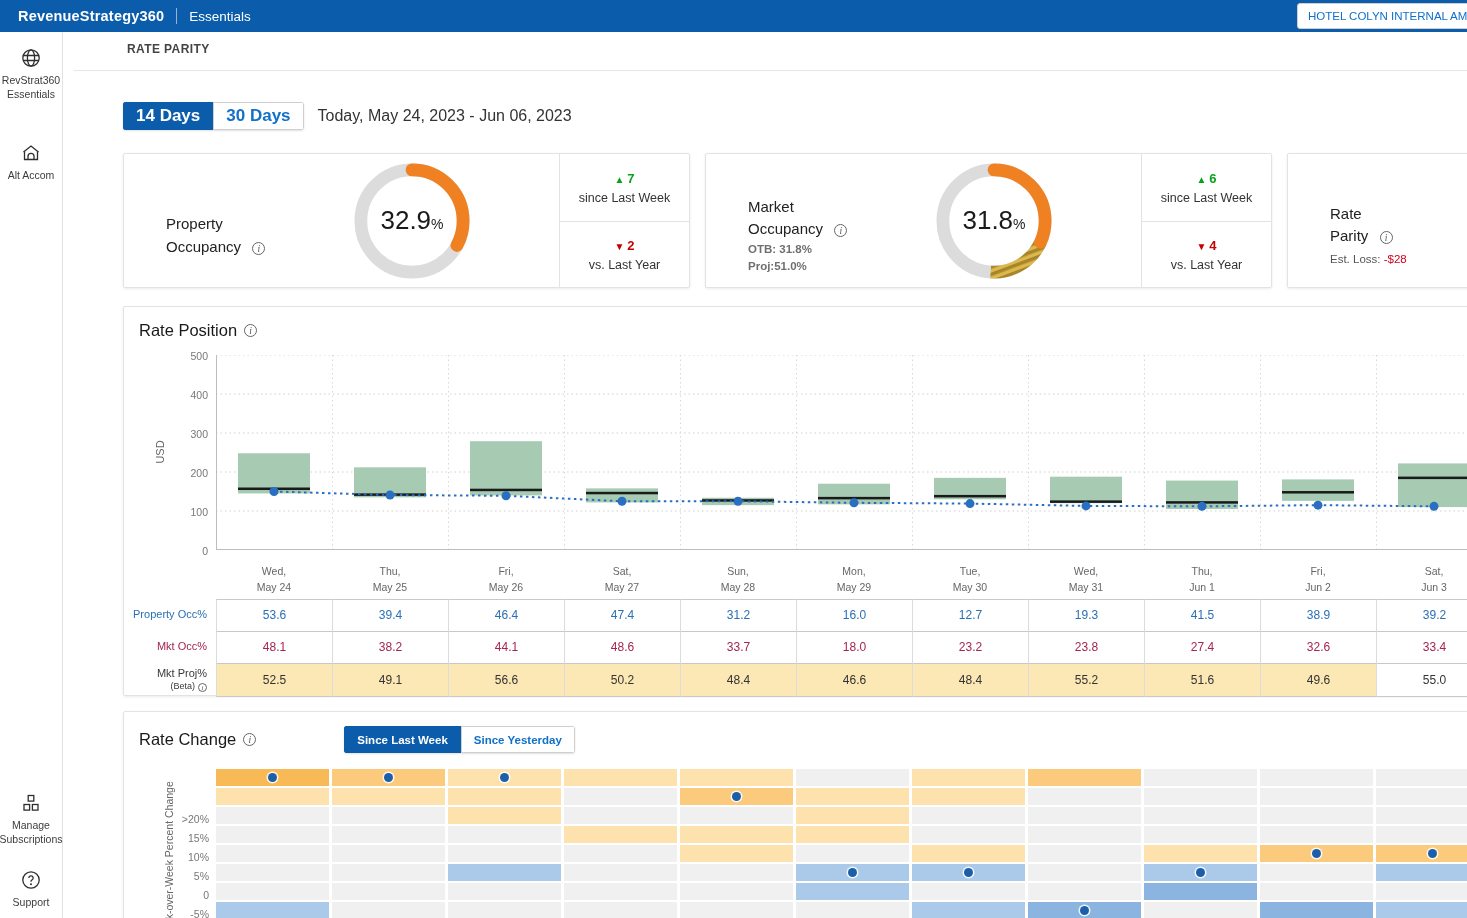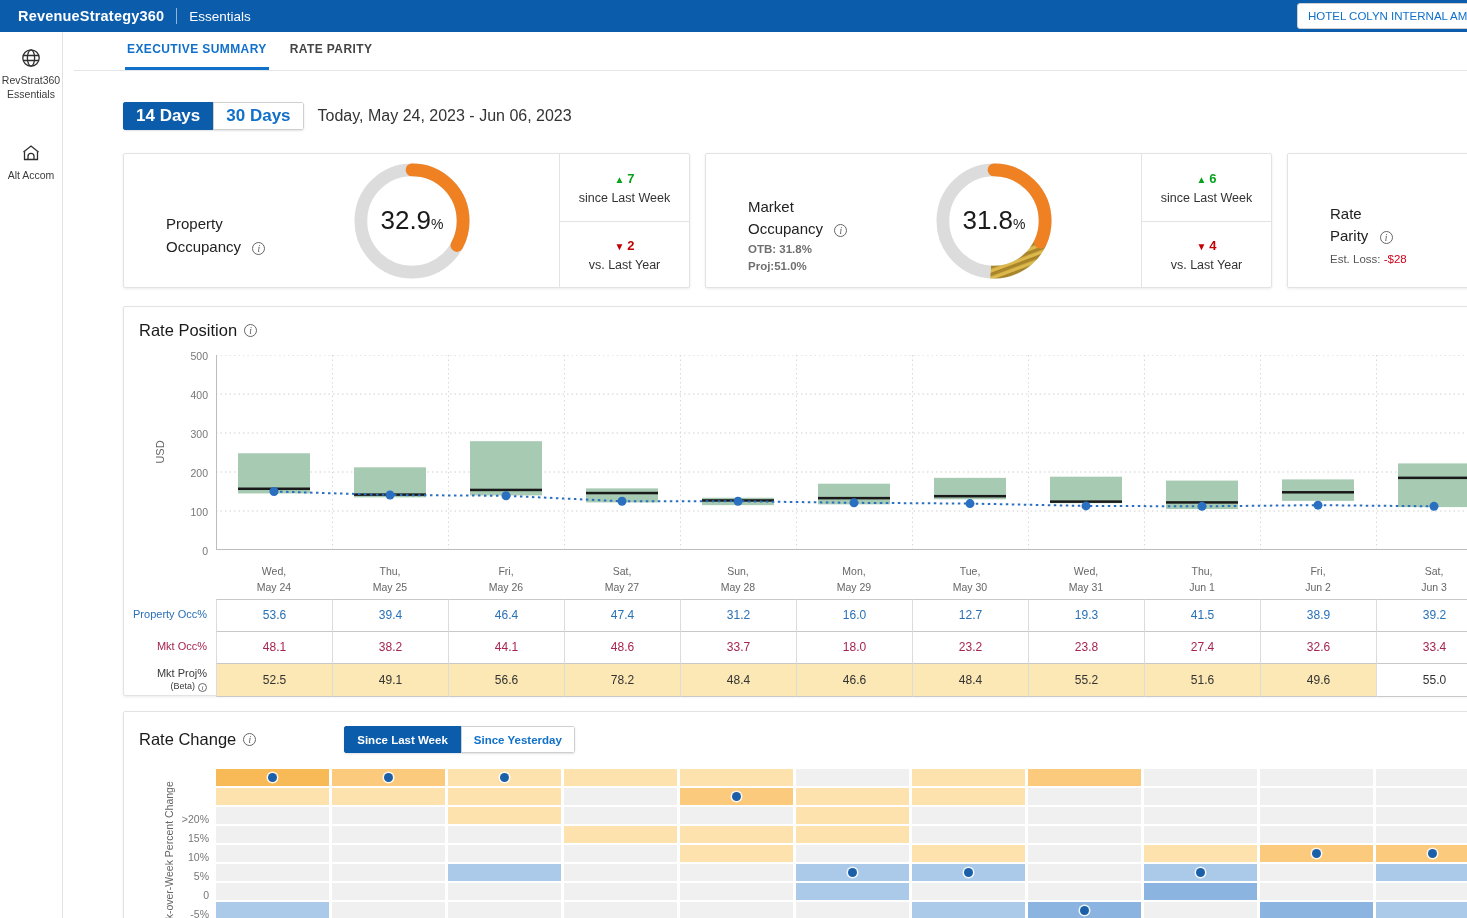--- a/index.html
+++ b/index.html
@@ -152,26 +152,43 @@
     <span class="side-label">RevStrat360 Essentials</span>
   </div>
   <div class="side-item">
     <svg width="24" height="24" viewBox="0 0 24 24">
       <path d="M4.5 11 L12 5 L19.5 11"></path>
       <path d="M5.5 10.5 V18.5 H18.5 V10.5"></path>
       <path d="M9 18.5 v-3.2 a3 3 0 0 1 6 0 v3.2"></path>
     </svg>
     <span class="side-label">Alt Accom</span>
   </div>
+  <div class="side-footer">
+    <div class="side-item">
+      <svg width="24" height="24" viewBox="0 0 24 24">
+        <rect x="9.2" y="4.5" width="5.6" height="5.6"></rect>
+        <rect x="5" y="13.5" width="5.6" height="5.6"></rect>
+        <rect x="13.4" y="13.5" width="5.6" height="5.6"></rect>
+      </svg>
+      <span class="side-label">Manage Subscriptions</span>
+    </div>
+    <div class="side-item">
+      <svg width="24" height="24" viewBox="0 0 24 24">
+        <circle cx="12" cy="12" r="8.2"></circle>
+        <path d="M9.8 10 a2.2 2.2 0 1 1 3 2.1 c-.8.35-.8.9-.8 1.6"></path>
+        <circle cx="12" cy="16.3" r="0.4"></circle>
+      </svg>
+      <span class="side-label">Support</span>
+    </div>
+  </div>
 </nav>
 
 <div class="main">
 
   <nav class="tabbar">
-    <div class="tab active">EXECUTIVE SUMMARY</div>
     <div class="tab">RATE PARITY</div>
   </nav>
 
   <div class="content">
 
     <div class="period-row">
       <div class="toggle-group">
         <button class="tbtn active">14 Days</button>
         <button class="tbtn">30 Days</button>
       </div>
@@ -403,21 +420,21 @@
             <div class="tcell">33.4</div>
           </div>
           <div class="trow row-proj">
             <div class="tlabel">
               <span>Mkt Proj%</span>
               <span class="sub-label">(Beta)<span class="info tiny"></span></span>
             </div>
             <div class="tcell">52.5</div>
             <div class="tcell">49.1</div>
             <div class="tcell">56.6</div>
-            <div class="tcell">78.2</div>
+            <div class="tcell">50.2</div>
             <div class="tcell">48.4</div>
             <div class="tcell">46.6</div>
             <div class="tcell">48.4</div>
             <div class="tcell">55.2</div>
             <div class="tcell">51.6</div>
             <div class="tcell">49.6</div>
             <div class="tcell plain">55.0</div>
           </div>
         </div>
     </section>

